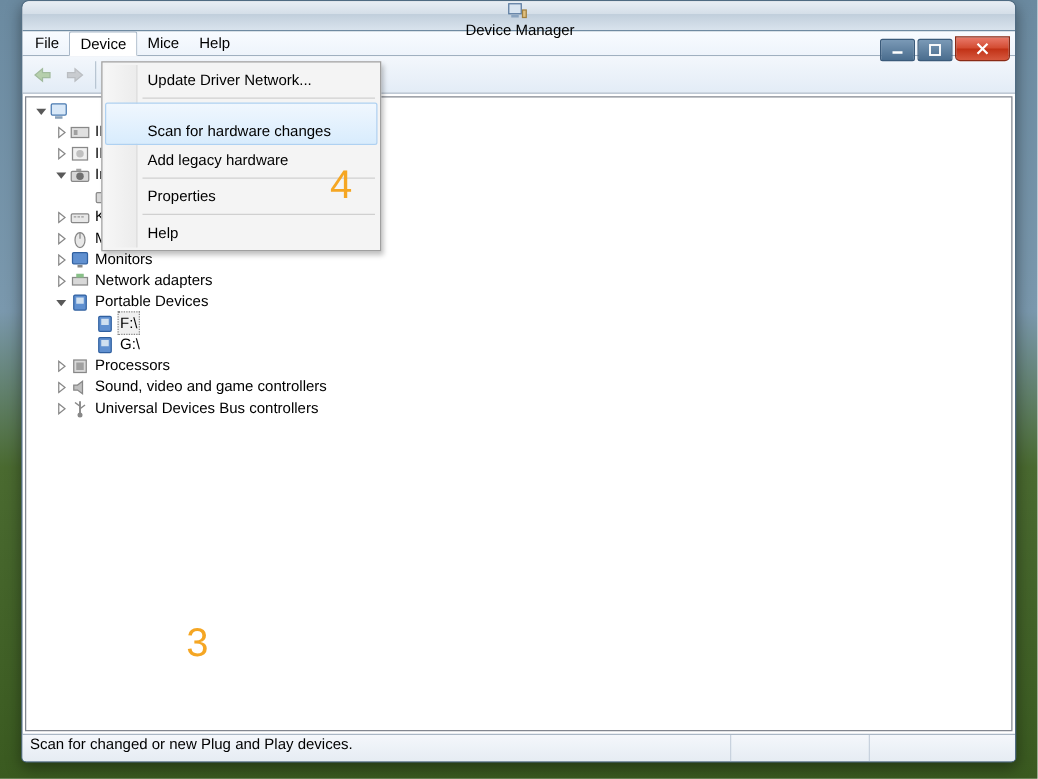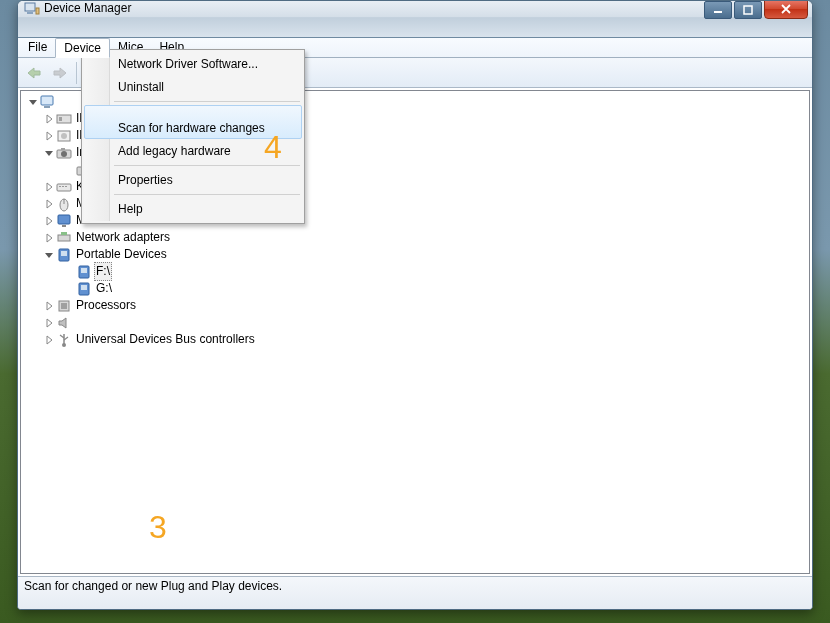--- a/index.html
+++ b/index.html
@@ -22,26 +22,28 @@
     background: #fff;
     border: 1px solid #4f6b82;
     border-radius: 6px 6px 4px 4px;
     box-shadow: 0 4px 12px rgba(0,0,0,0.4);
     display: flex;
     flex-direction: column;
     overflow: hidden;
   }
   
   .titlebar {
-    height: 37px;
+    height: 24px;
     background: linear-gradient(to bottom, #e8eef4 0%, #d4dee8 45%, #c1cfdc 46%, #d9e3ed 100%);
     border-bottom: 1px solid #6f8aa1;
     display: flex;
+    align-items: center;
     padding: 0 4px 0 6px;
     position: relative;
+    flex-direction: column;
   }
   .title-icon {
     width: 16px; height: 16px;
     margin-right: 4px;
     display: inline-flex; align-items: center; justify-content: center;
   }
   .title-text { color: #000; font-size: 12px; }
   .win-controls { margin-left: auto; display: flex; gap: 2px; }
   .win-btn {
     width: 28px; height: 18px;
@@ -180,22 +182,22 @@
     pointer-events: none;
   }
   .annot.n3 { left: 128px; top: 418px; font-weight: 500; }
   .annot.n4 { left: 246px; top: 128px; font-weight: 500; }
   
   .statusbar {
     height: 22px;
     background: linear-gradient(to bottom, #f4f7fb, #e6ecf3);
     border-top: 1px solid #aab7c5;
     display: flex;
-    align-items: flex-end;
-    padding: 16px 6px;
+    align-items: flex-start;
+    padding: 0 6px;
     color: #000;
     font-size: 12px;
   }
   .statusbar .cell-sep { width:1px; height:100%; background:#c8d2de; margin-left:auto; }
   .statusbar .cell2 { width: 110px; }
   .statusbar .cell3 { width: 110px; }
   svg { display: block; }
 </style>
 </head>
 <body>
@@ -254,22 +256,21 @@
     <div class="tool-btn">
         <svg width="16" height="14">
           <path d="M8 2 L14 7 L8 12 L8 9 L2 9 L2 5 L8 5 Z" fill="#a0a0a0" stroke="#808080"></path>
         </svg>
       </div>
     <div class="tool-sep"></div>
   </div>
 
   <div class="dropdown">
     <div class="gutter"></div>
-    <div class="dd-item"><span>Network Driver Software...</span></div>
-    <div class="dd-item"><span>Uninstall</span></div>
+    <div class="dd-item"><span>Update Driver Network...</span></div>
     <div class="dd-sep"></div>
     <div class="dd-item hover"><span>Scan for hardware changes</span></div>
     <div class="dd-item"><span>Add legacy hardware</span></div>
     <div class="dd-sep"></div>
     <div class="dd-item"><span>Properties</span></div>
     <div class="dd-sep"></div>
     <div class="dd-item"><span>Help</span></div>
   </div>
 
   <div class="annot n4">4</div>
@@ -488,20 +489,21 @@
         <span class="expander">
               <svg width="10" height="10">
                 <path d="M3 1 L8 5 L3 9 Z" fill="none" stroke="#888"></path>
               </svg>
             </span>
         <span class="node-icon">
               <svg width="16" height="16">
                 <path d="M3 6 L6 6 L10 3 L10 13 L6 10 L3 10 Z" fill="#c0c0c0" stroke="#888"></path>
               </svg>
             </span>
+        <span class="label">Sound, video and game controllers</span>
       </div>
         </li>
       <li>
           <div class="row indent1">
         <span class="expander">
               <svg width="10" height="10">
                 <path d="M3 1 L8 5 L3 9 Z" fill="none" stroke="#888"></path>
               </svg>
             </span>
         <span class="node-icon">

